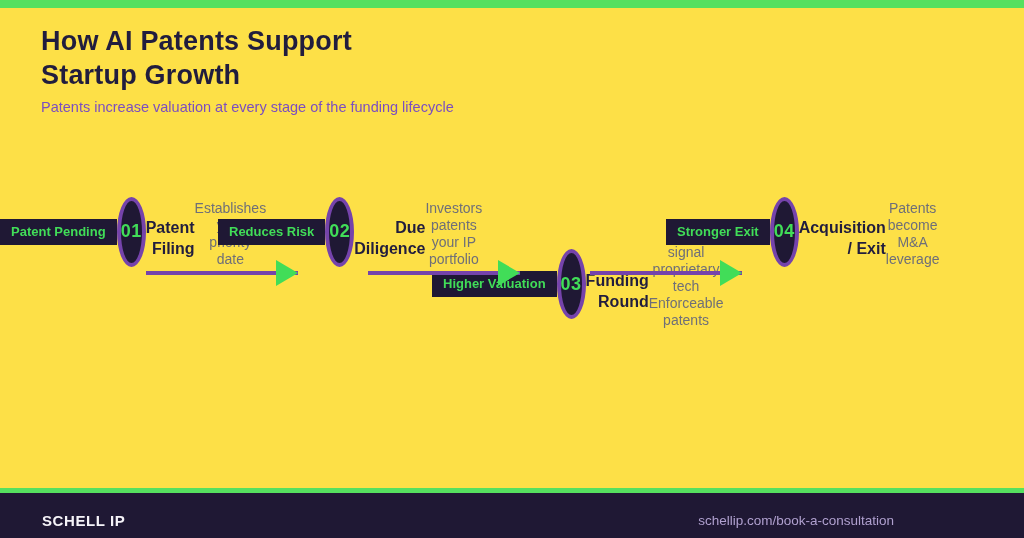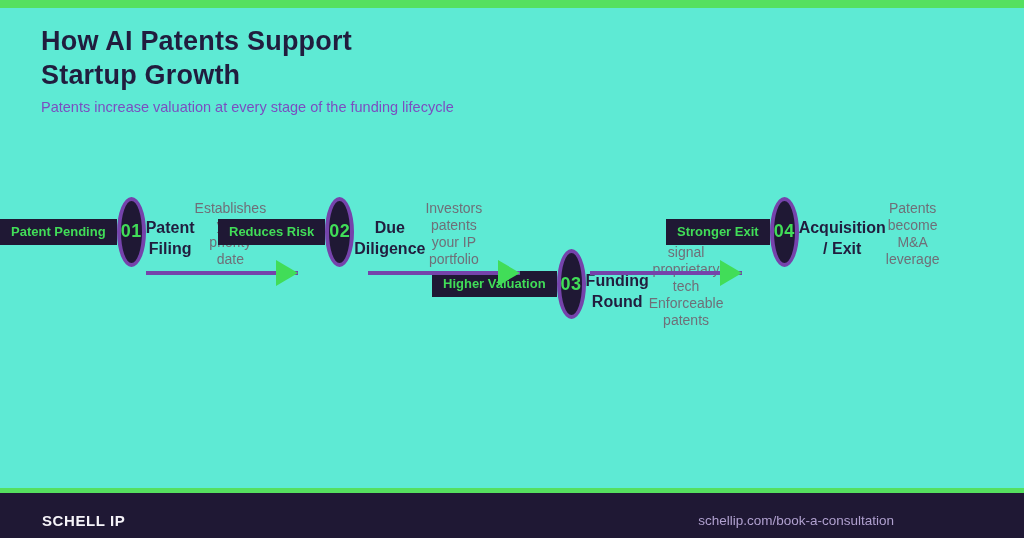--- a/index.html
+++ b/index.html
@@ -1,20 +1,20 @@
 <!DOCTYPE html>
 <html><head>
 <meta charset="utf-8">
 <style>
   * { margin: 0; padding: 0; box-sizing: border-box; }
   body { background: #e9e9ee; font-family: "Liberation Sans", sans-serif; }
   .page {
     position: relative;
     width: 1024px; height: 538px;
-    background: #5eead4;
+    background: #fde047;
     overflow: hidden;
   }
   .top-bar {
     position: absolute; left: 0; top: 0;
     width: 1024px; height: 8px;
     background: #55e05f;
   }
   .header { position: absolute; left: 41px; top: 24px; }
   .title {
     font-size: 27px; font-weight: bold;
@@ -54,21 +54,21 @@
   .circle .num {
     color: #41dd58;
     font-size: 18px; font-weight: bold;
     letter-spacing: 0.5px;
   }
   .step-title {
     margin-top: 13px;
     font-size: 16px; font-weight: bold;
     color: #211d3e; line-height: 21px;
   }
-  .step-title span { display: block; }
+  .step-title span { display: block; text-align: right; }
   .step-desc {
     margin-top: 5px;
     font-size: 14px; color: #6f6f78; line-height: 17px;
   }
   .step-desc span { display: block; }
   .h-line {
     position: absolute; top: 271px;
     width: 152px; height: 4px;
     background: #7543ab;
   }

